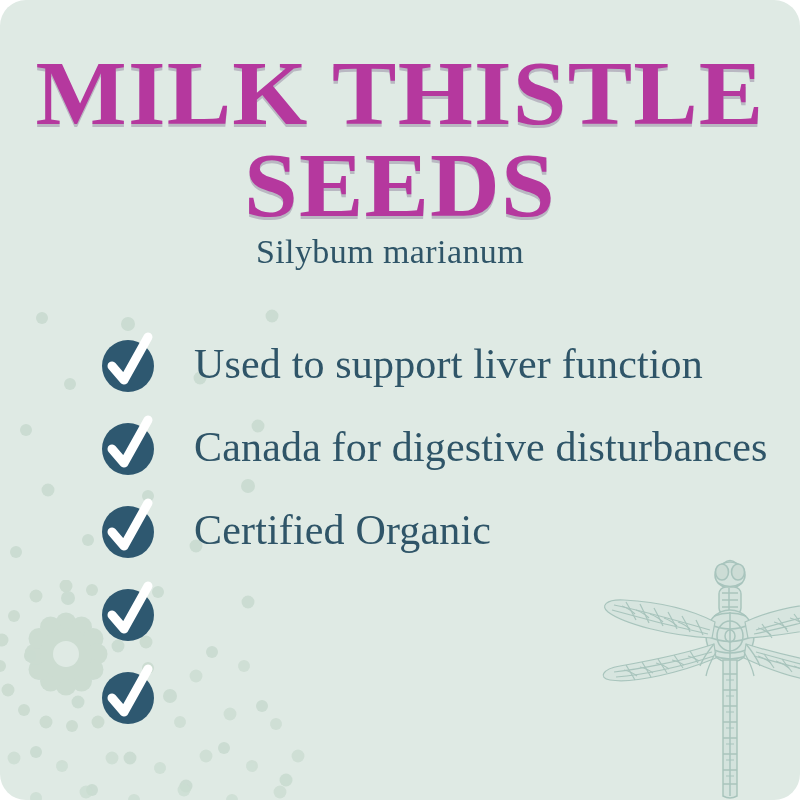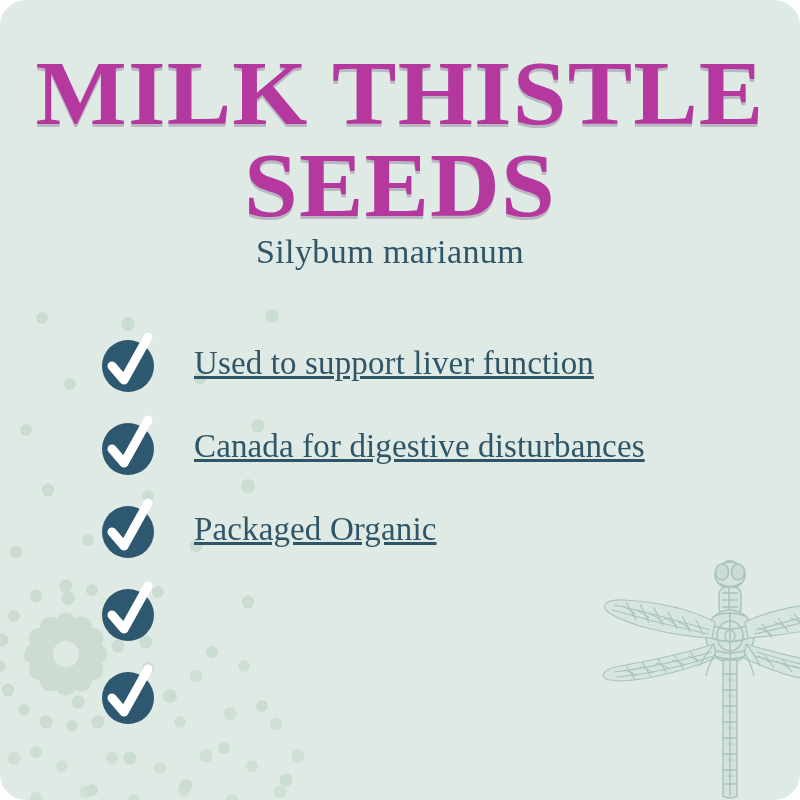--- a/index.html
+++ b/index.html
@@ -98,26 +98,25 @@
   .check-badge {
     position: relative;
     flex: 0 0 auto;
     width: 56px;
     height: 56px;
     margin-right: 38px;
   }
   .check-badge svg { display: block; overflow: visible; }
   .benefit-text {
     font-family: "Liberation Serif", serif;
-    font-size: 33px;
+    font-size: 42px;
     font-weight: 400;
     color: #2f5568;
     letter-spacing: 0.004em;
     white-space: nowrap;
-    text-decoration: underline;
   }
 </style>
 </head>
 <body>
 
 <div id="poster">
 
   <svg id="dots-svg" width="300" height="510" viewBox="0 0 300 510" aria-hidden="true">
     <g fill="#c8dacf" opacity="0.85">
       <circle cx="42" cy="28" r="6"></circle>
@@ -350,21 +349,21 @@
       <span class="benefit-text">Canada for digestive disturbances</span>
     </div>
 
     <div class="benefit-row">
       <span class="check-badge">
         <svg width="56" height="56" viewBox="0 0 56 56">
           <circle cx="28" cy="30" r="26" fill="#2e5870"></circle>
           <path d="M12 30 L24 44 L48 1" stroke="#ffffff" stroke-width="9" stroke-linecap="round" stroke-linejoin="round" fill="none"></path>
         </svg>
       </span>
-      <span class="benefit-text">Packaged Organic</span>
+      <span class="benefit-text">Certified Organic</span>
     </div>
 
     <div class="benefit-row">
       <span class="check-badge">
         <svg width="56" height="56" viewBox="0 0 56 56">
           <circle cx="28" cy="30" r="26" fill="#2e5870"></circle>
           <path d="M12 30 L24 44 L48 1" stroke="#ffffff" stroke-width="9" stroke-linecap="round" stroke-linejoin="round" fill="none"></path>
         </svg>
       </span>
     </div>

